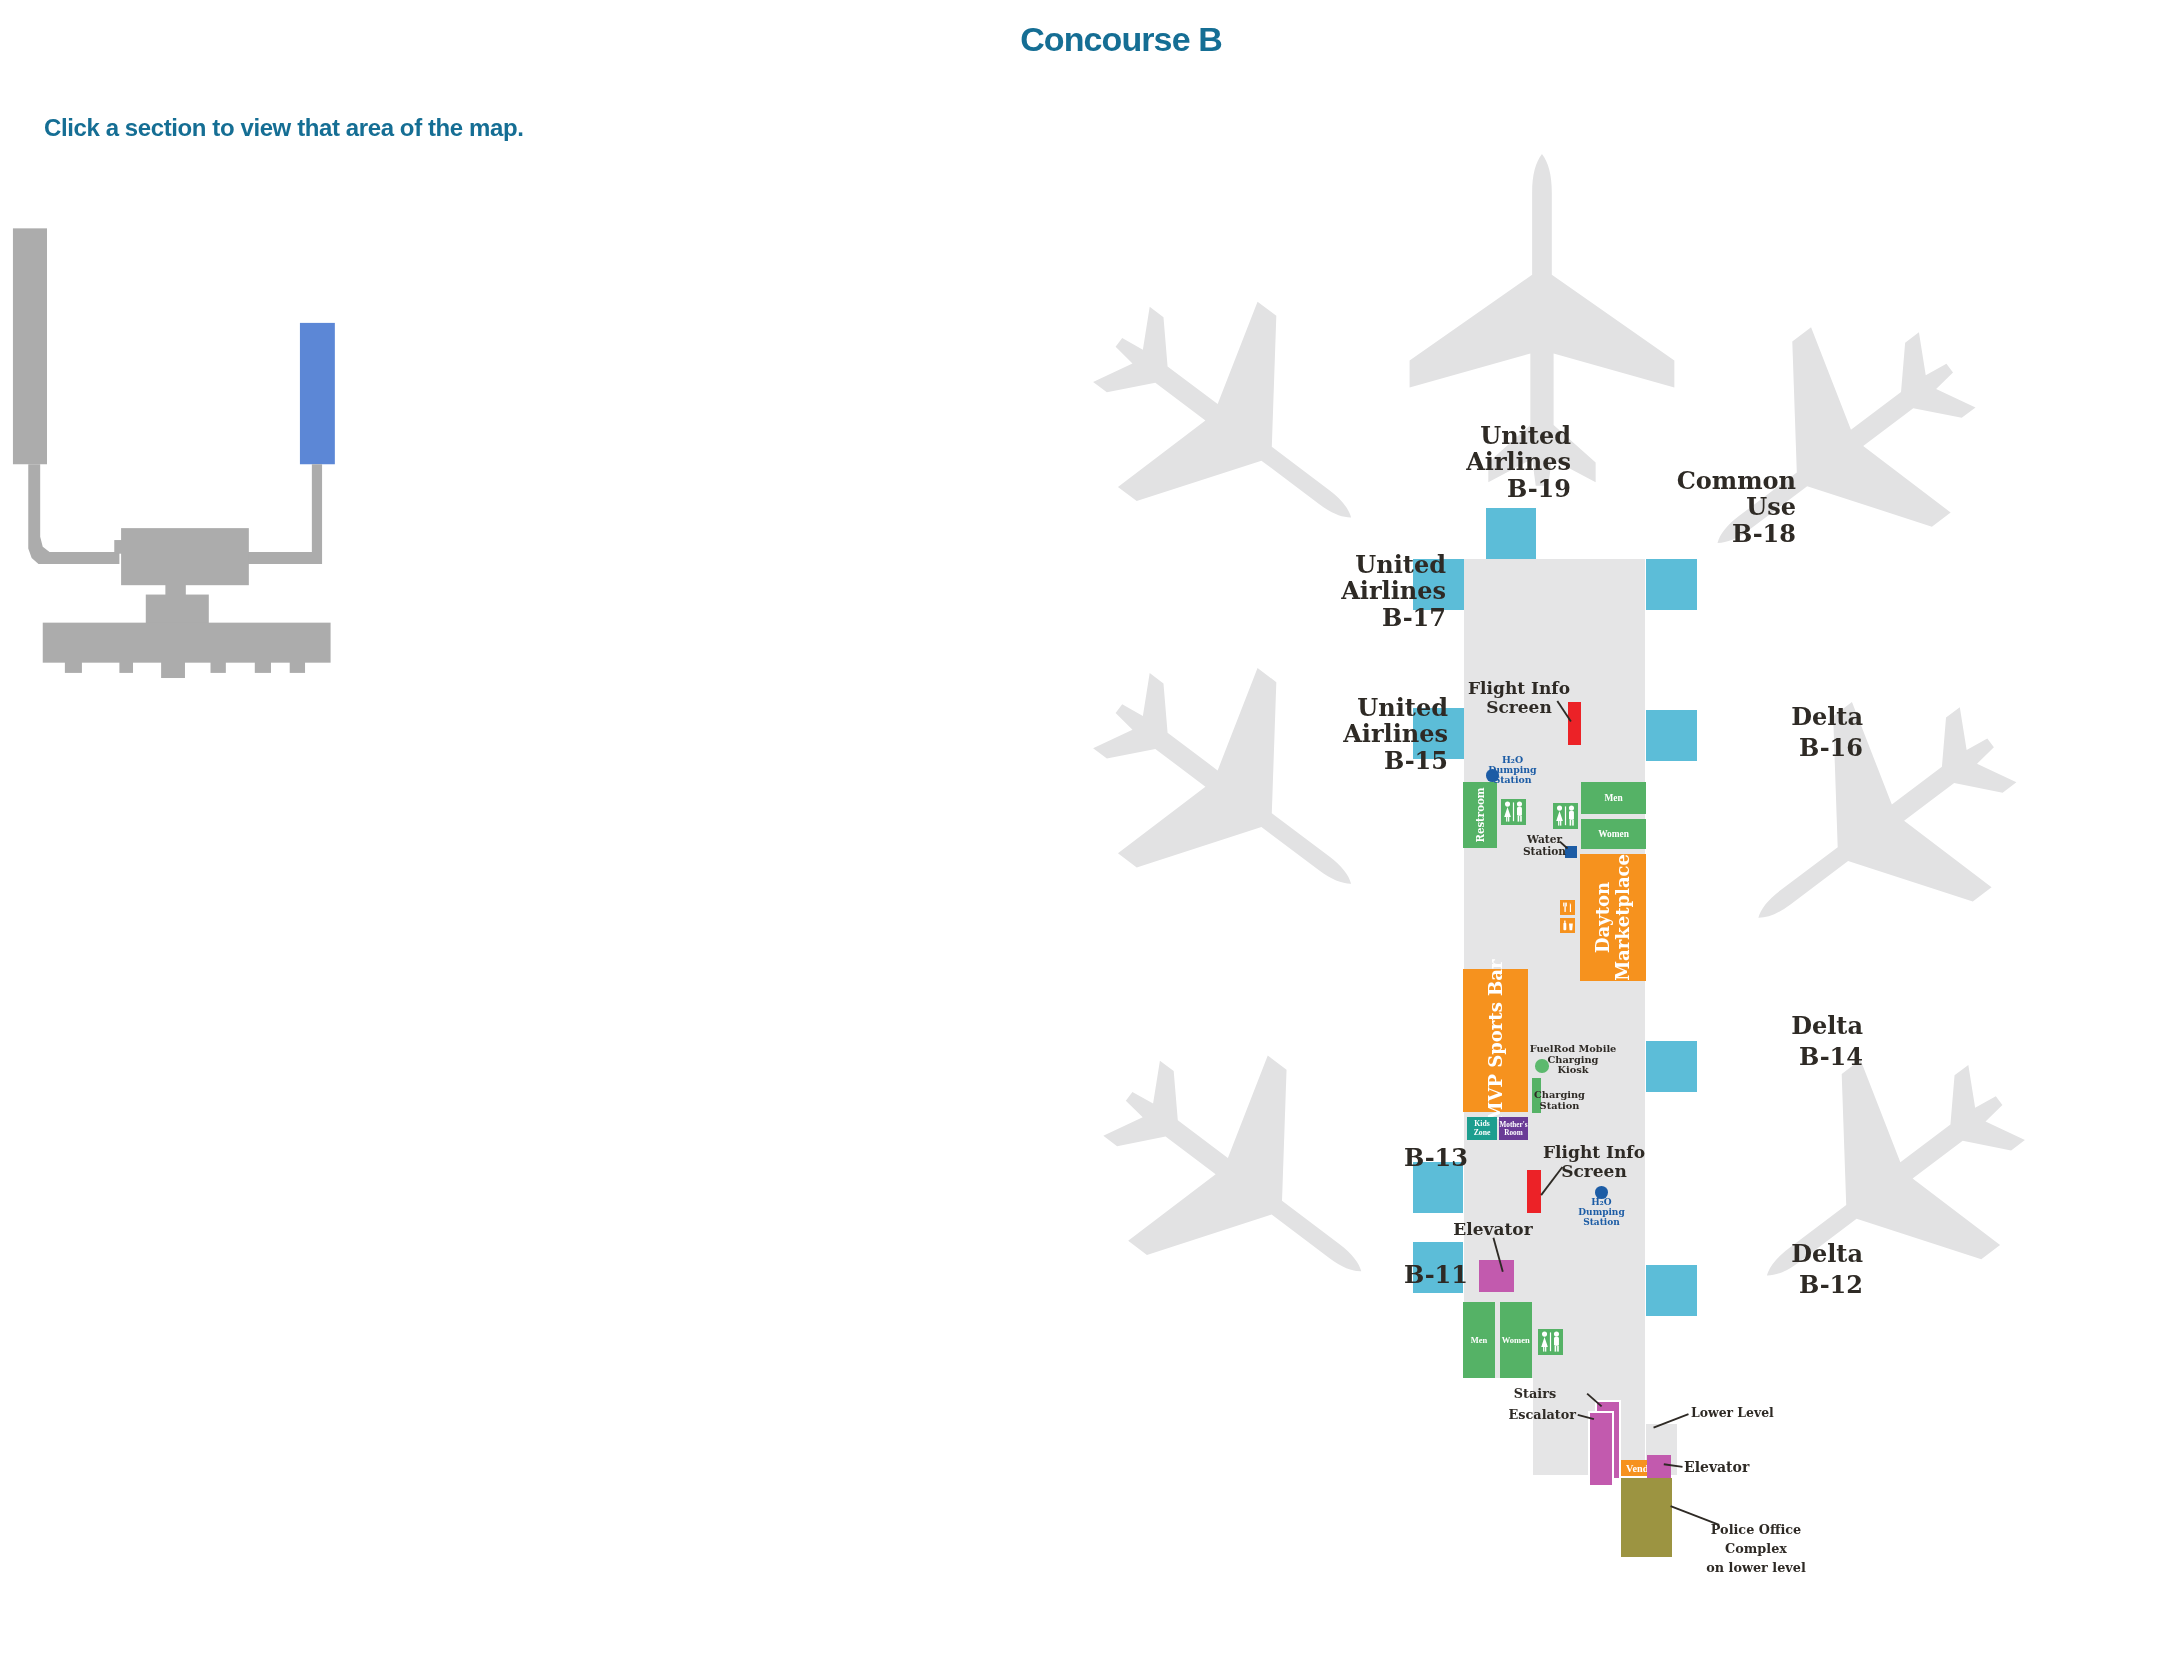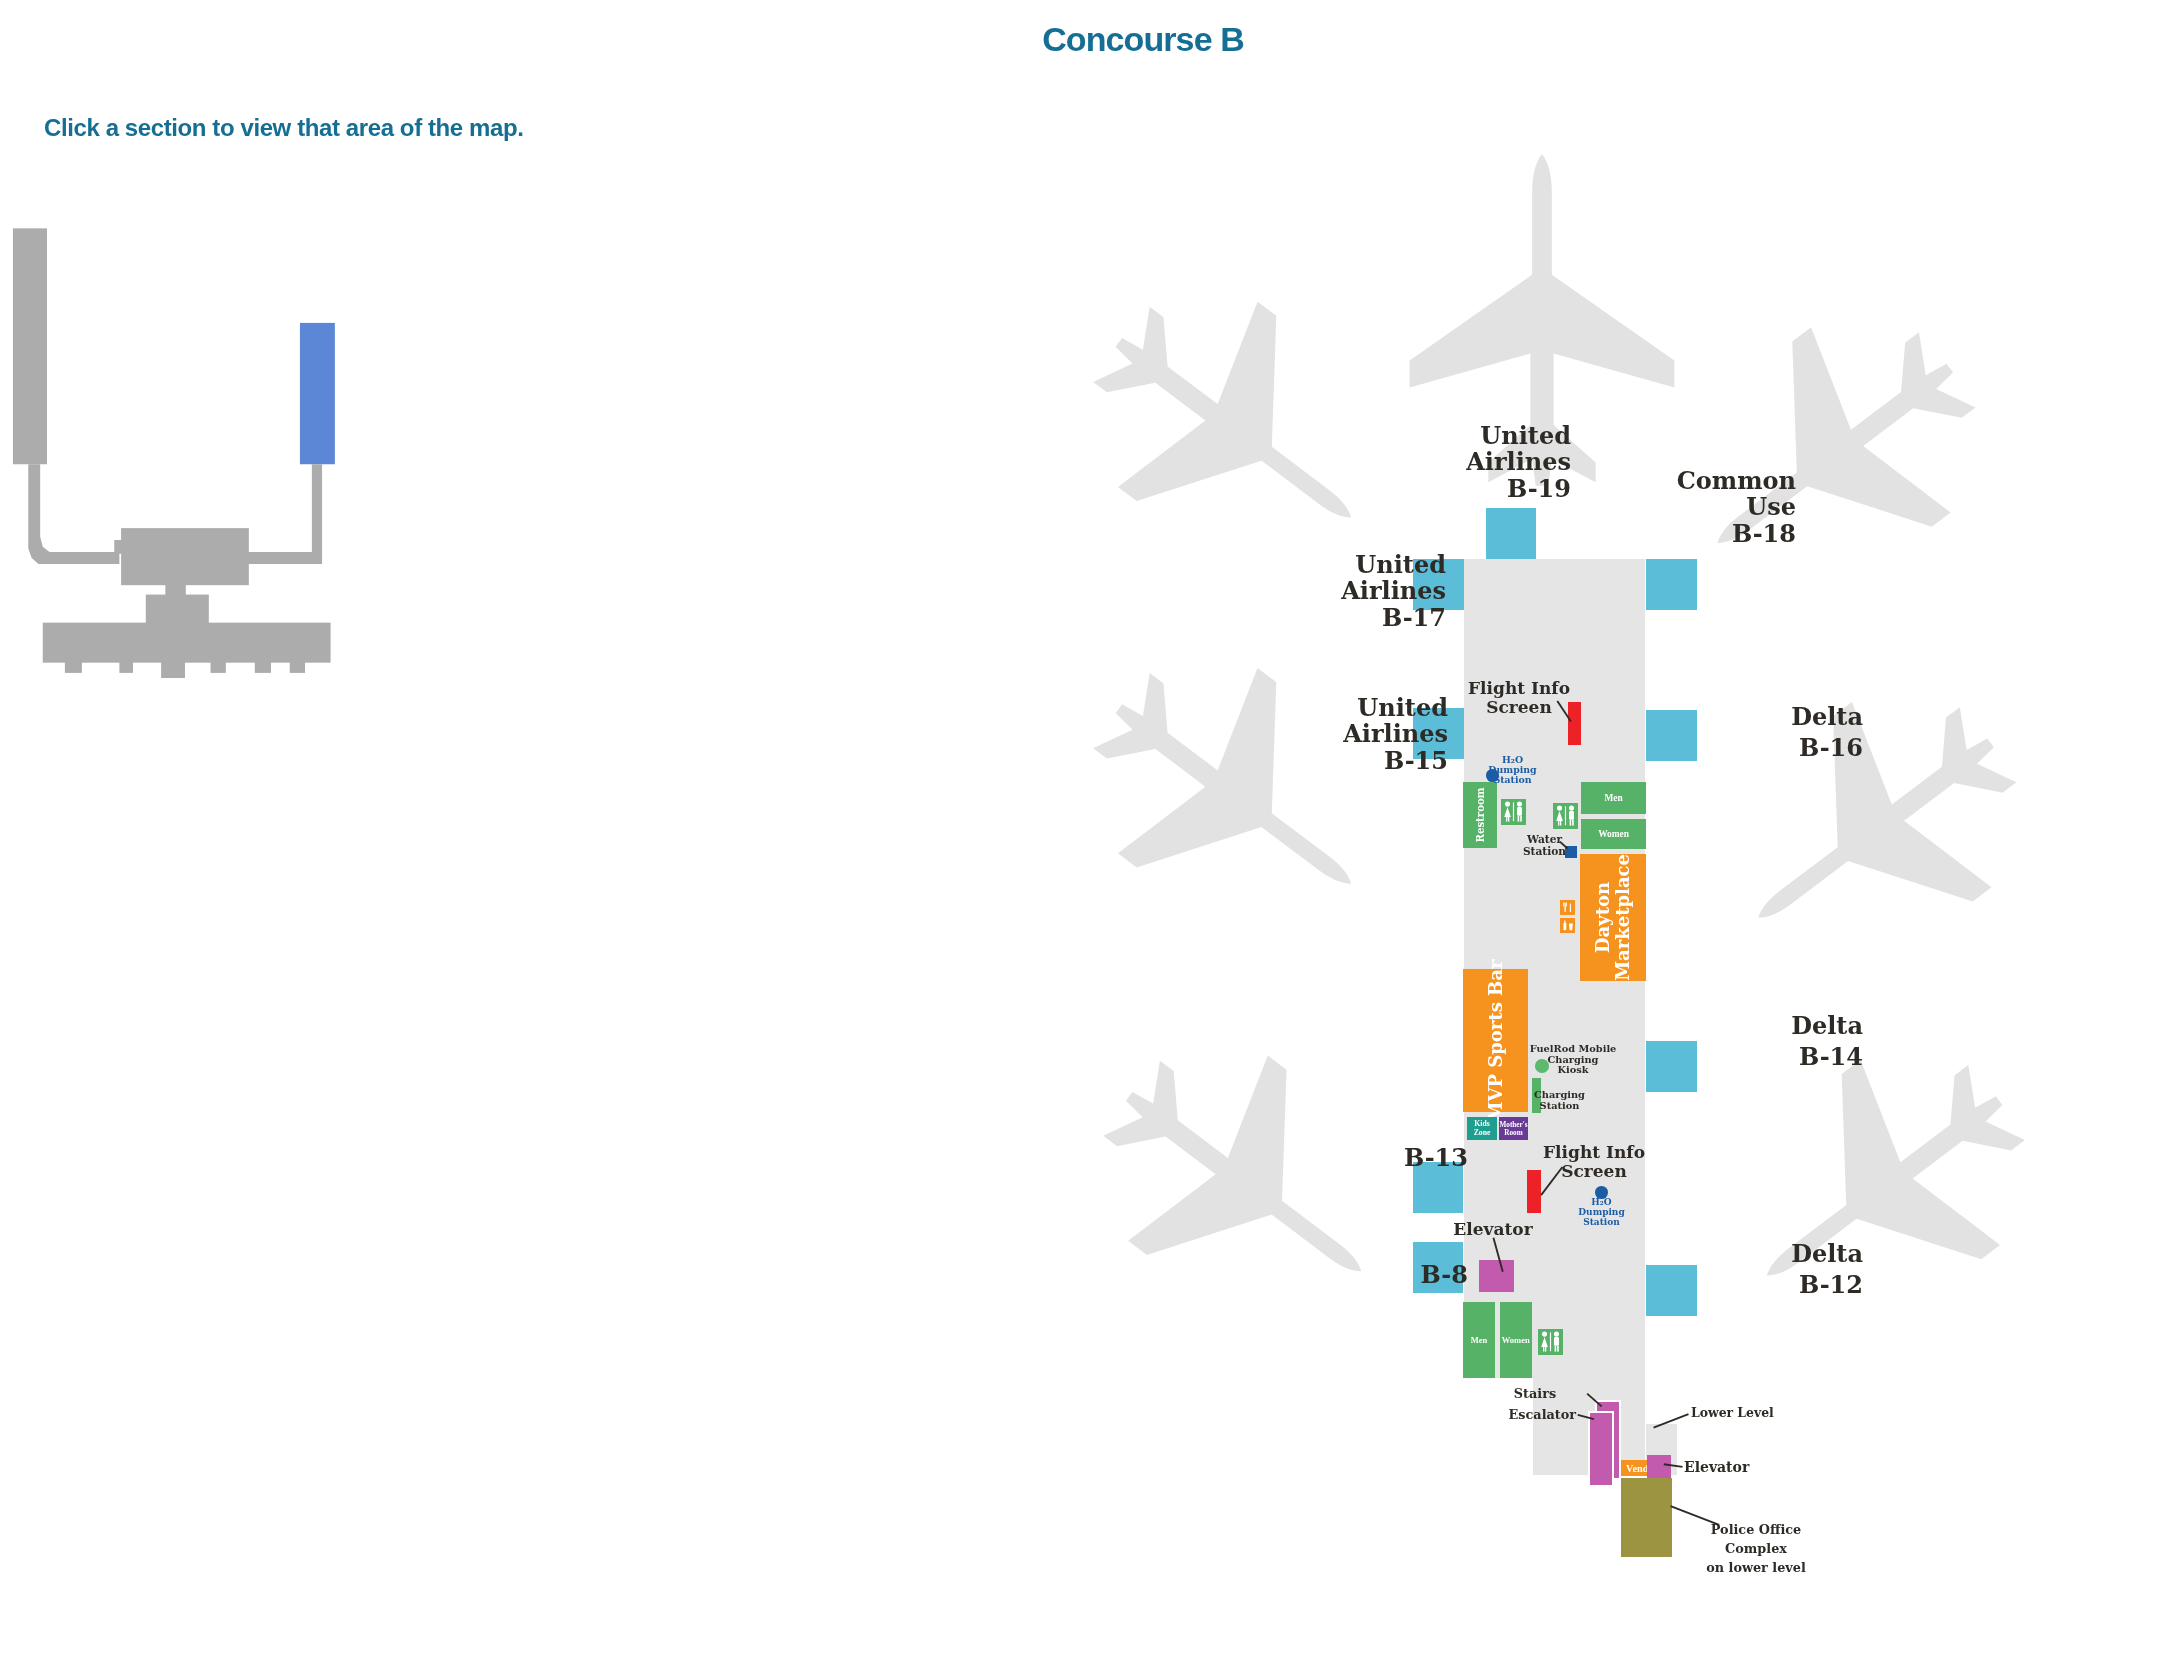--- a/index.html
+++ b/index.html
@@ -1,18 +1,18 @@
 <!DOCTYPE html>
 <html style="--heading: #156E94; --label: #2E2A25; --gate: #5CBDD8; --green: #55B266; --green_light: #5CB96E; --orange: #F6921E; --red: #EC2227; --magenta: #C25AAE; --olive: #9C9441; --blue: #1C5CA5; --kids_teal: #1D9E8F; --purple: #6A3B96; --concourse: #E5E5E6; --plane: #E2E2E3; --minimap_gray: #ACACAC; --minimap_highlight: #5C87D6;font-size:13.6px"><head>
 <meta charset="utf-8">
 <style>
   html,body{margin:0;padding:0;background:#fff;}
   .page{position:relative;width:2181px;height:1673px;background:#ffffff;overflow:hidden;
         font-family:"DejaVu Serif",serif;}
-  .title{position:absolute;left:930px;top:20.4px;width:426px;text-align:center;
+  .title{position:absolute;left:908px;top:20.4px;width:426px;text-align:center;
          font-family:"Liberation Sans",sans-serif;font-weight:700;font-size:34px;
          color:var(--heading);letter-spacing:-0.9px;}
   .subtitle{position:absolute;left:44px;top:114px;
             font-family:"Liberation Sans",sans-serif;font-weight:700;font-size:24px;
             color:var(--heading);letter-spacing:-0.4px;}
   .block{position:absolute;}
   .gate{position:absolute;background:var(--gate);}
   .glabel{position:absolute;text-align:right;font-weight:bold;color:var(--label);
           font-size:24px;line-height:26.4px;}
   .glabel.wide{line-height:31px;}
@@ -279,21 +279,21 @@
     <span>B-16</span>
   </div>
   <div class="glabel wide" style="left:1650px;top:1010px;width:213px">
     <span>Delta</span>
     <span>B-14</span>
   </div>
   <div class="glabel" style="left:1255px;top:1145px;width:213px">
     <span>B-13</span>
   </div>
   <div class="glabel" style="left:1255px;top:1262px;width:213px">
-    <span>B-8</span>
+    <span>B-11</span>
   </div>
   <div class="glabel wide" style="left:1650px;top:1238px;width:213px">
     <span>Delta</span>
     <span>B-12</span>
   </div>
 
   <svg width="2181" height="1673" viewBox="0 0 2560 1964" style="pointer-events:none">
     <g stroke="var(--label)" stroke-width="2.2">
       <line x1="1828" y1="823" x2="1844" y2="847"></line>
       <line x1="1831" y1="988" x2="1840" y2="996"></line>

